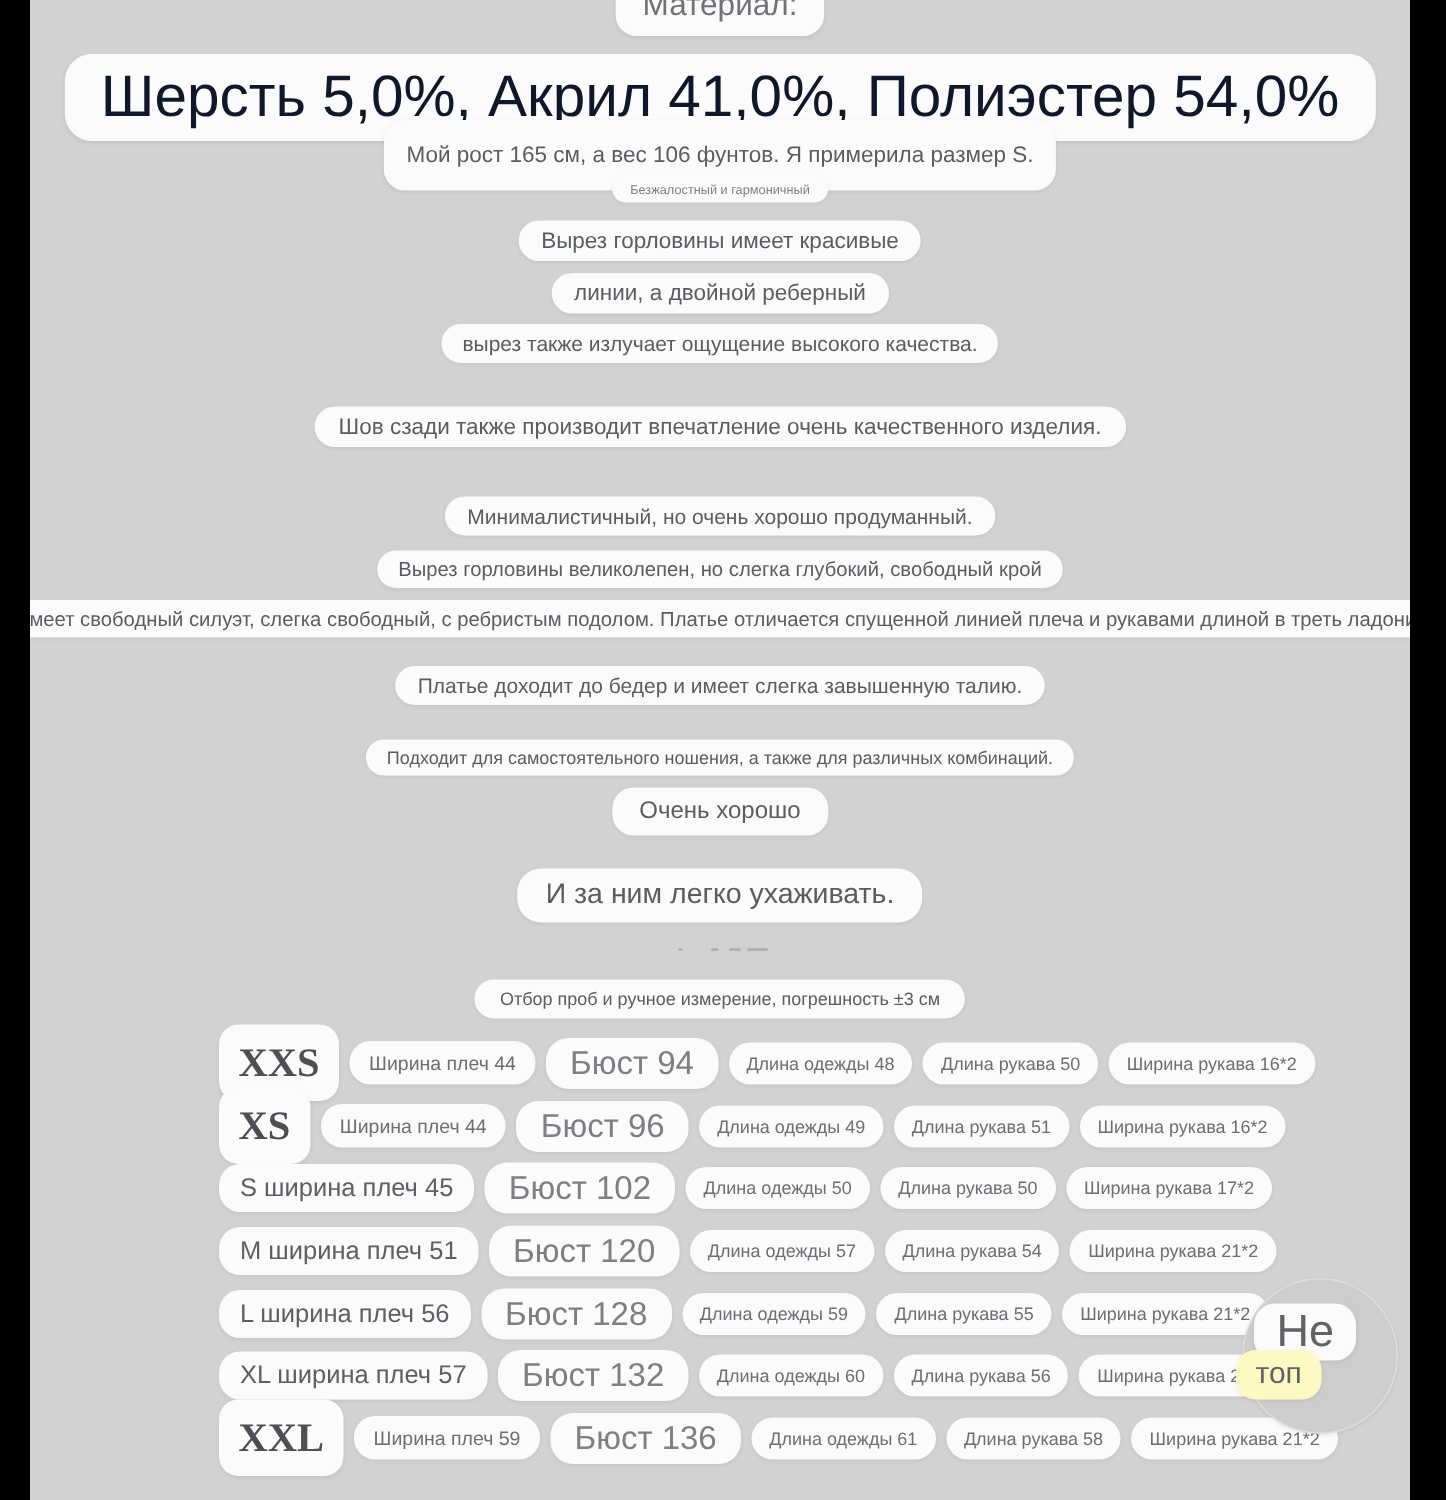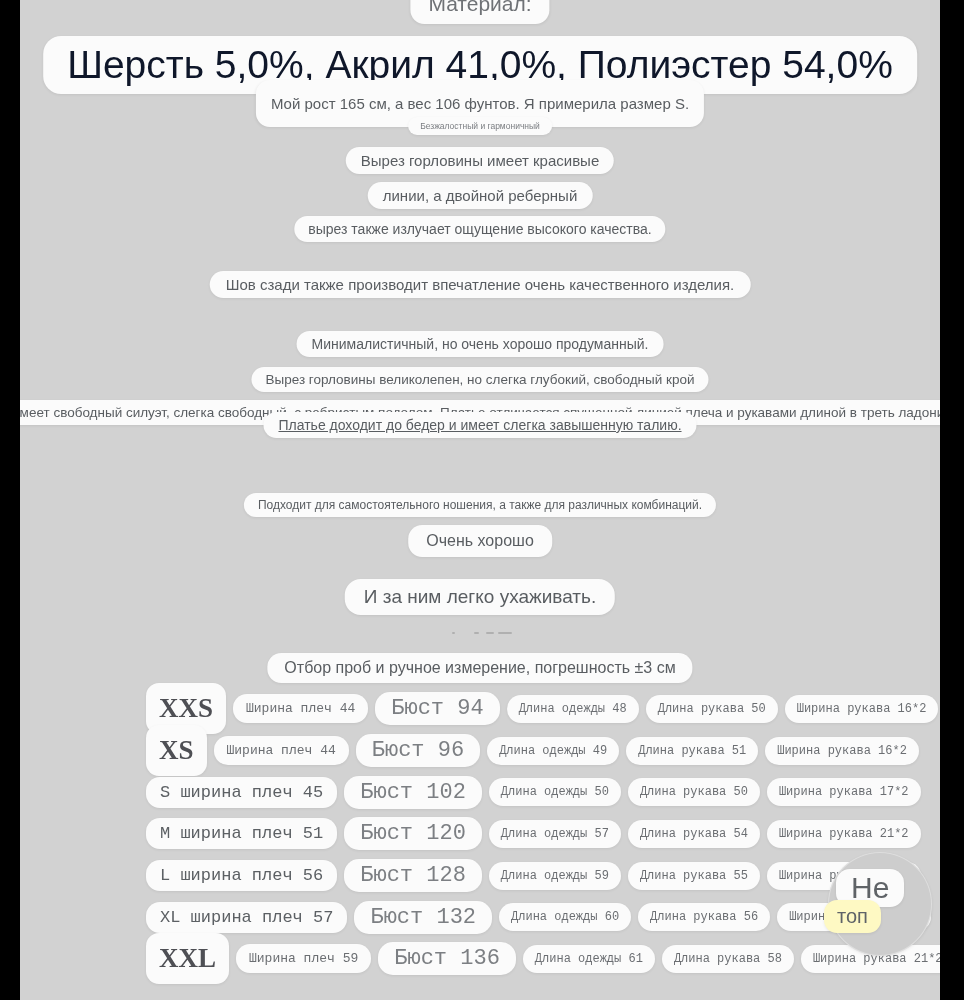--- a/index.html
+++ b/index.html
@@ -21,38 +21,37 @@
   .b-material-value{top:16px;font-size:39px;padding:7px 24px;border-radius:18px;color:#0f172a;margin-top:20px;}
   .b-review{top:80px;font-size:15px;padding:15px 15px;}
   .b-tiny{top:117px;font-size:8.5px;padding:4px 12px;border-radius:10px;color:#7b7e82;}
   .b-neck1{top:147px;font-size:15px;padding:5px 15px;}
   .b-neck2{top:182px;font-size:15px;padding:5px 15px;}
   .b-neck3{top:216px;font-size:14px;padding:5px 14px;}
   .b-seam{top:271px;font-size:15px;padding:5px 16px;}
   .b-minimal{top:331px;font-size:14px;padding:5px 15px;}
   .b-neck4{top:367px;font-size:13.5px;padding:5px 14px;}
   .b-silhouette{top:400px;font-size:13.5px;padding:5px 17px;}
-  .b-length{top:412px;font-size:14px;padding:5px 15px;text-decoration:underline;}
+  .b-length{top:444px;font-size:14px;padding:5px 15px;}
   .b-versatile{top:493px;font-size:12px;padding:5px 14px;}
   .b-verygood{top:525px;font-size:16px;padding:7px 18px;}
   .b-easycare{top:579px;font-size:19px;padding:7px 19px;border-radius:16px;}
-  .b-measure{top:653px;font-size:16px;padding:6px 17px;}
+  .b-measure{top:653px;font-size:12px;padding:6px 17px;}
   .watermark{position:absolute;top:631px;left:432px;width:70px;height:4px;}
   .watermark span{position:absolute;top:1px;background:rgba(0,0,0,0.16);border-radius:2px;height:2px;display:block;}
   .wm1{left:0;width:3px;}
   .wm2{left:22px;width:5px;}
   .wm3{left:34px;width:8px;height:2px;}
   .wm4{left:46px;width:14px;height:3px;}
   
   .size-rows{position:absolute;left:126px;top:688px;}
   .size-row{display:flex;align-items:center;gap:7px;height:41.7px;}
   .tpill{
     background:#fbfbfb;border-radius:14px;color:#6b6e72;white-space:nowrap;
     box-shadow:0 1px 3px rgba(0,0,0,0.07);
-    font-family:Liberation Mono, monospace;
   }
   .size-pill{
     font-family:"Liberation Serif",serif;font-weight:bold;font-size:27px;
     color:#4e4f54;padding:10px 13px;border-radius:13px;
   }
   .shoulder-pill{font-size:13px;padding:7px 13px;}
   .combo-pill{font-size:17px;padding:6px 14px;color:#5c6064;}
   .bust-pill{font-size:22px;padding:4px 16px;color:#7c7f83;border-radius:15px;}
   .small-pill{font-size:12px;padding:7px 12px;}
   

